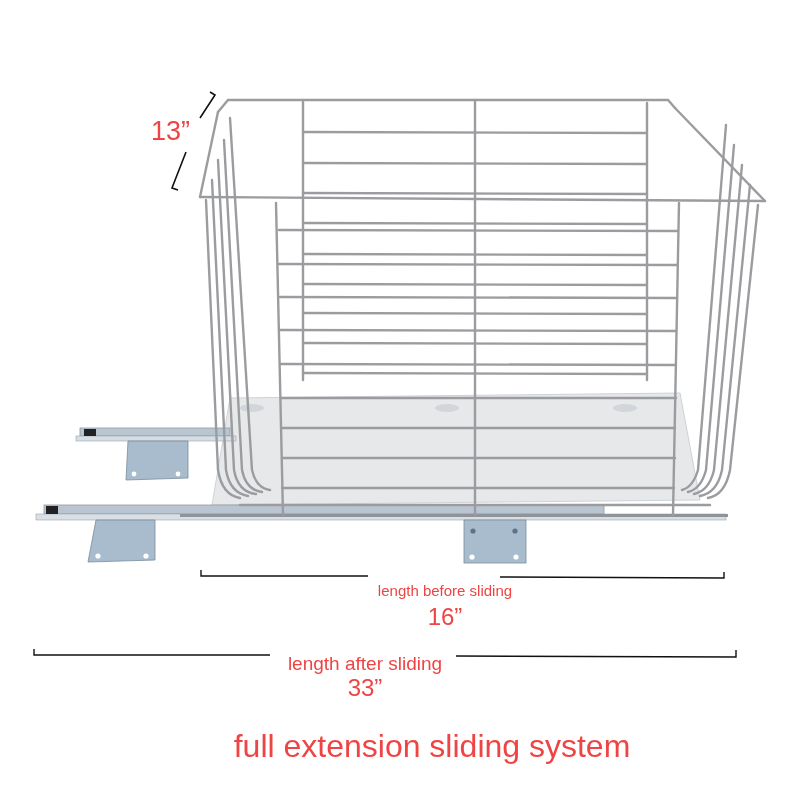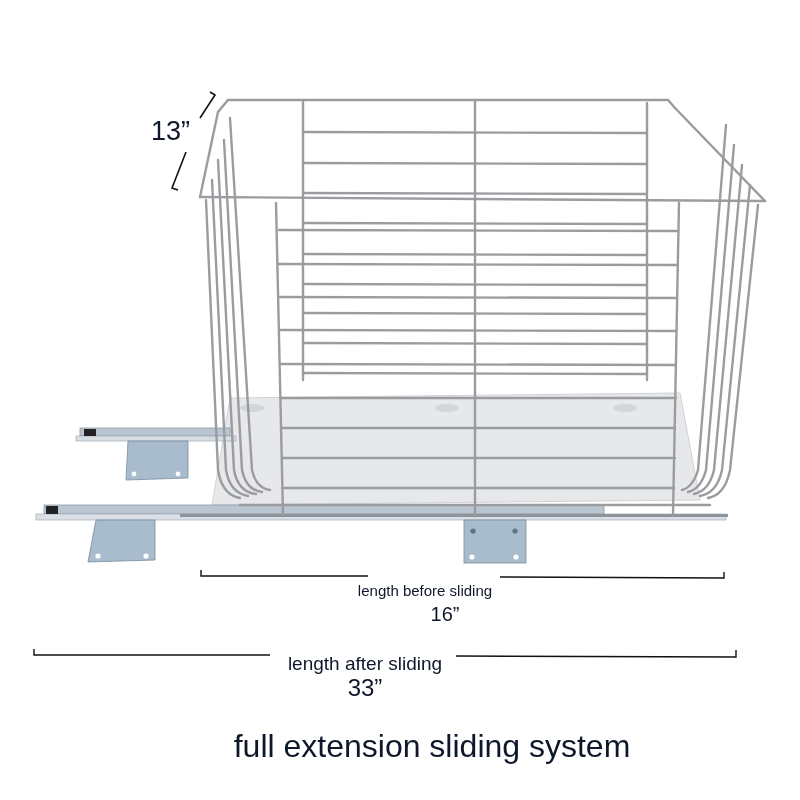--- a/index.html
+++ b/index.html
@@ -1,21 +1,21 @@
 <!DOCTYPE html>
 <html><head>
 <meta charset="utf-8">
 <style>
   html,body{margin:0;padding:0;background:#ffffff;}
   body{width:800px;height:800px;position:relative;overflow:hidden;font-family:"Liberation Sans",sans-serif;color:#111;}
   svg.art{position:absolute;left:0;top:0;}
-  .lbl{position:absolute;white-space:nowrap;color:#0f172a;}
+  .lbl{position:absolute;white-space:nowrap;color:#ef4444;}
   .dim-13{left:151px;top:116px;font-size:27px;}
-  .before-label{left:350px;top:582px;font-size:15px;width:150px;text-align:center;}
-  .before-value{left:420px;top:603px;font-size:20px;width:50px;text-align:center;}
+  .before-label{left:370px;top:582px;font-size:15px;width:150px;text-align:center;}
+  .before-value{left:420px;top:603px;font-size:24px;width:50px;text-align:center;}
   .after-label{left:280px;top:653px;font-size:19px;width:170px;text-align:center;}
   .after-value{left:335px;top:674px;font-size:24px;width:60px;text-align:center;}
   .title{left:0;width:800px;top:728px;font-size:32px;text-align:center;margin-left:32px;}
 </style>
 </head>
 <body>
 
 <svg class="art" width="800" height="800" viewBox="0 0 800 800">
 
   <g stroke="#111" stroke-width="1.6" fill="none">

